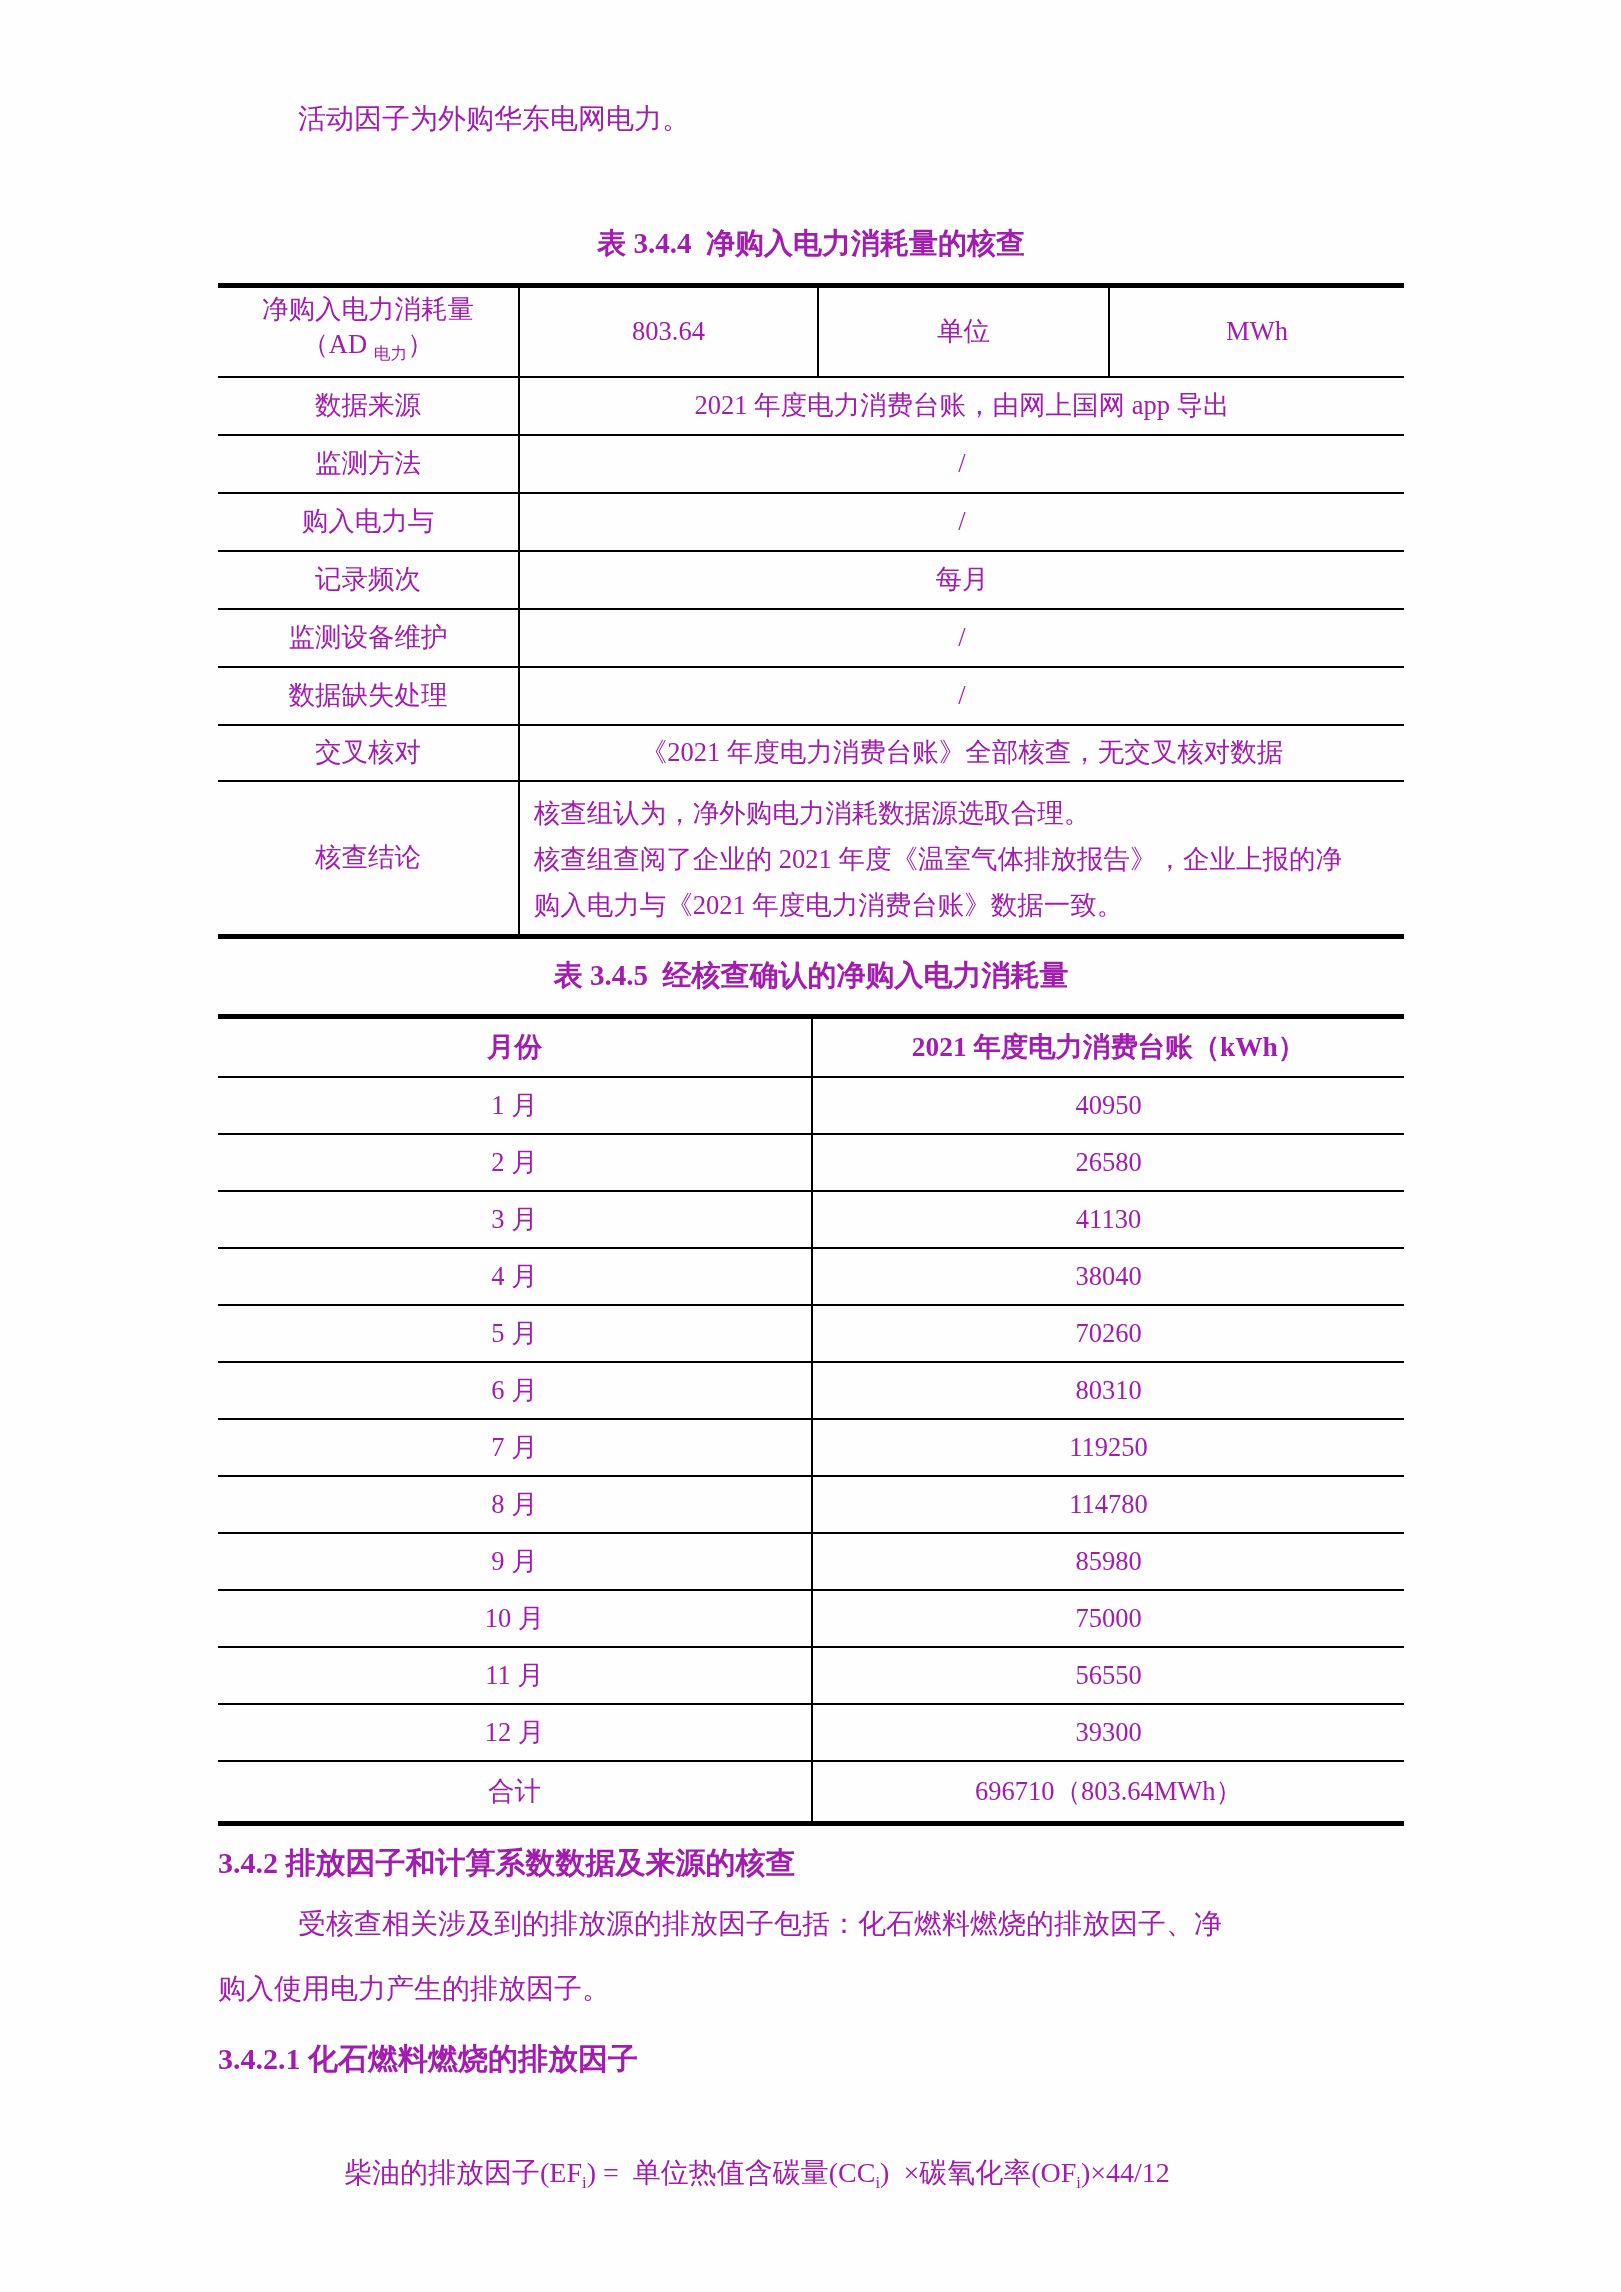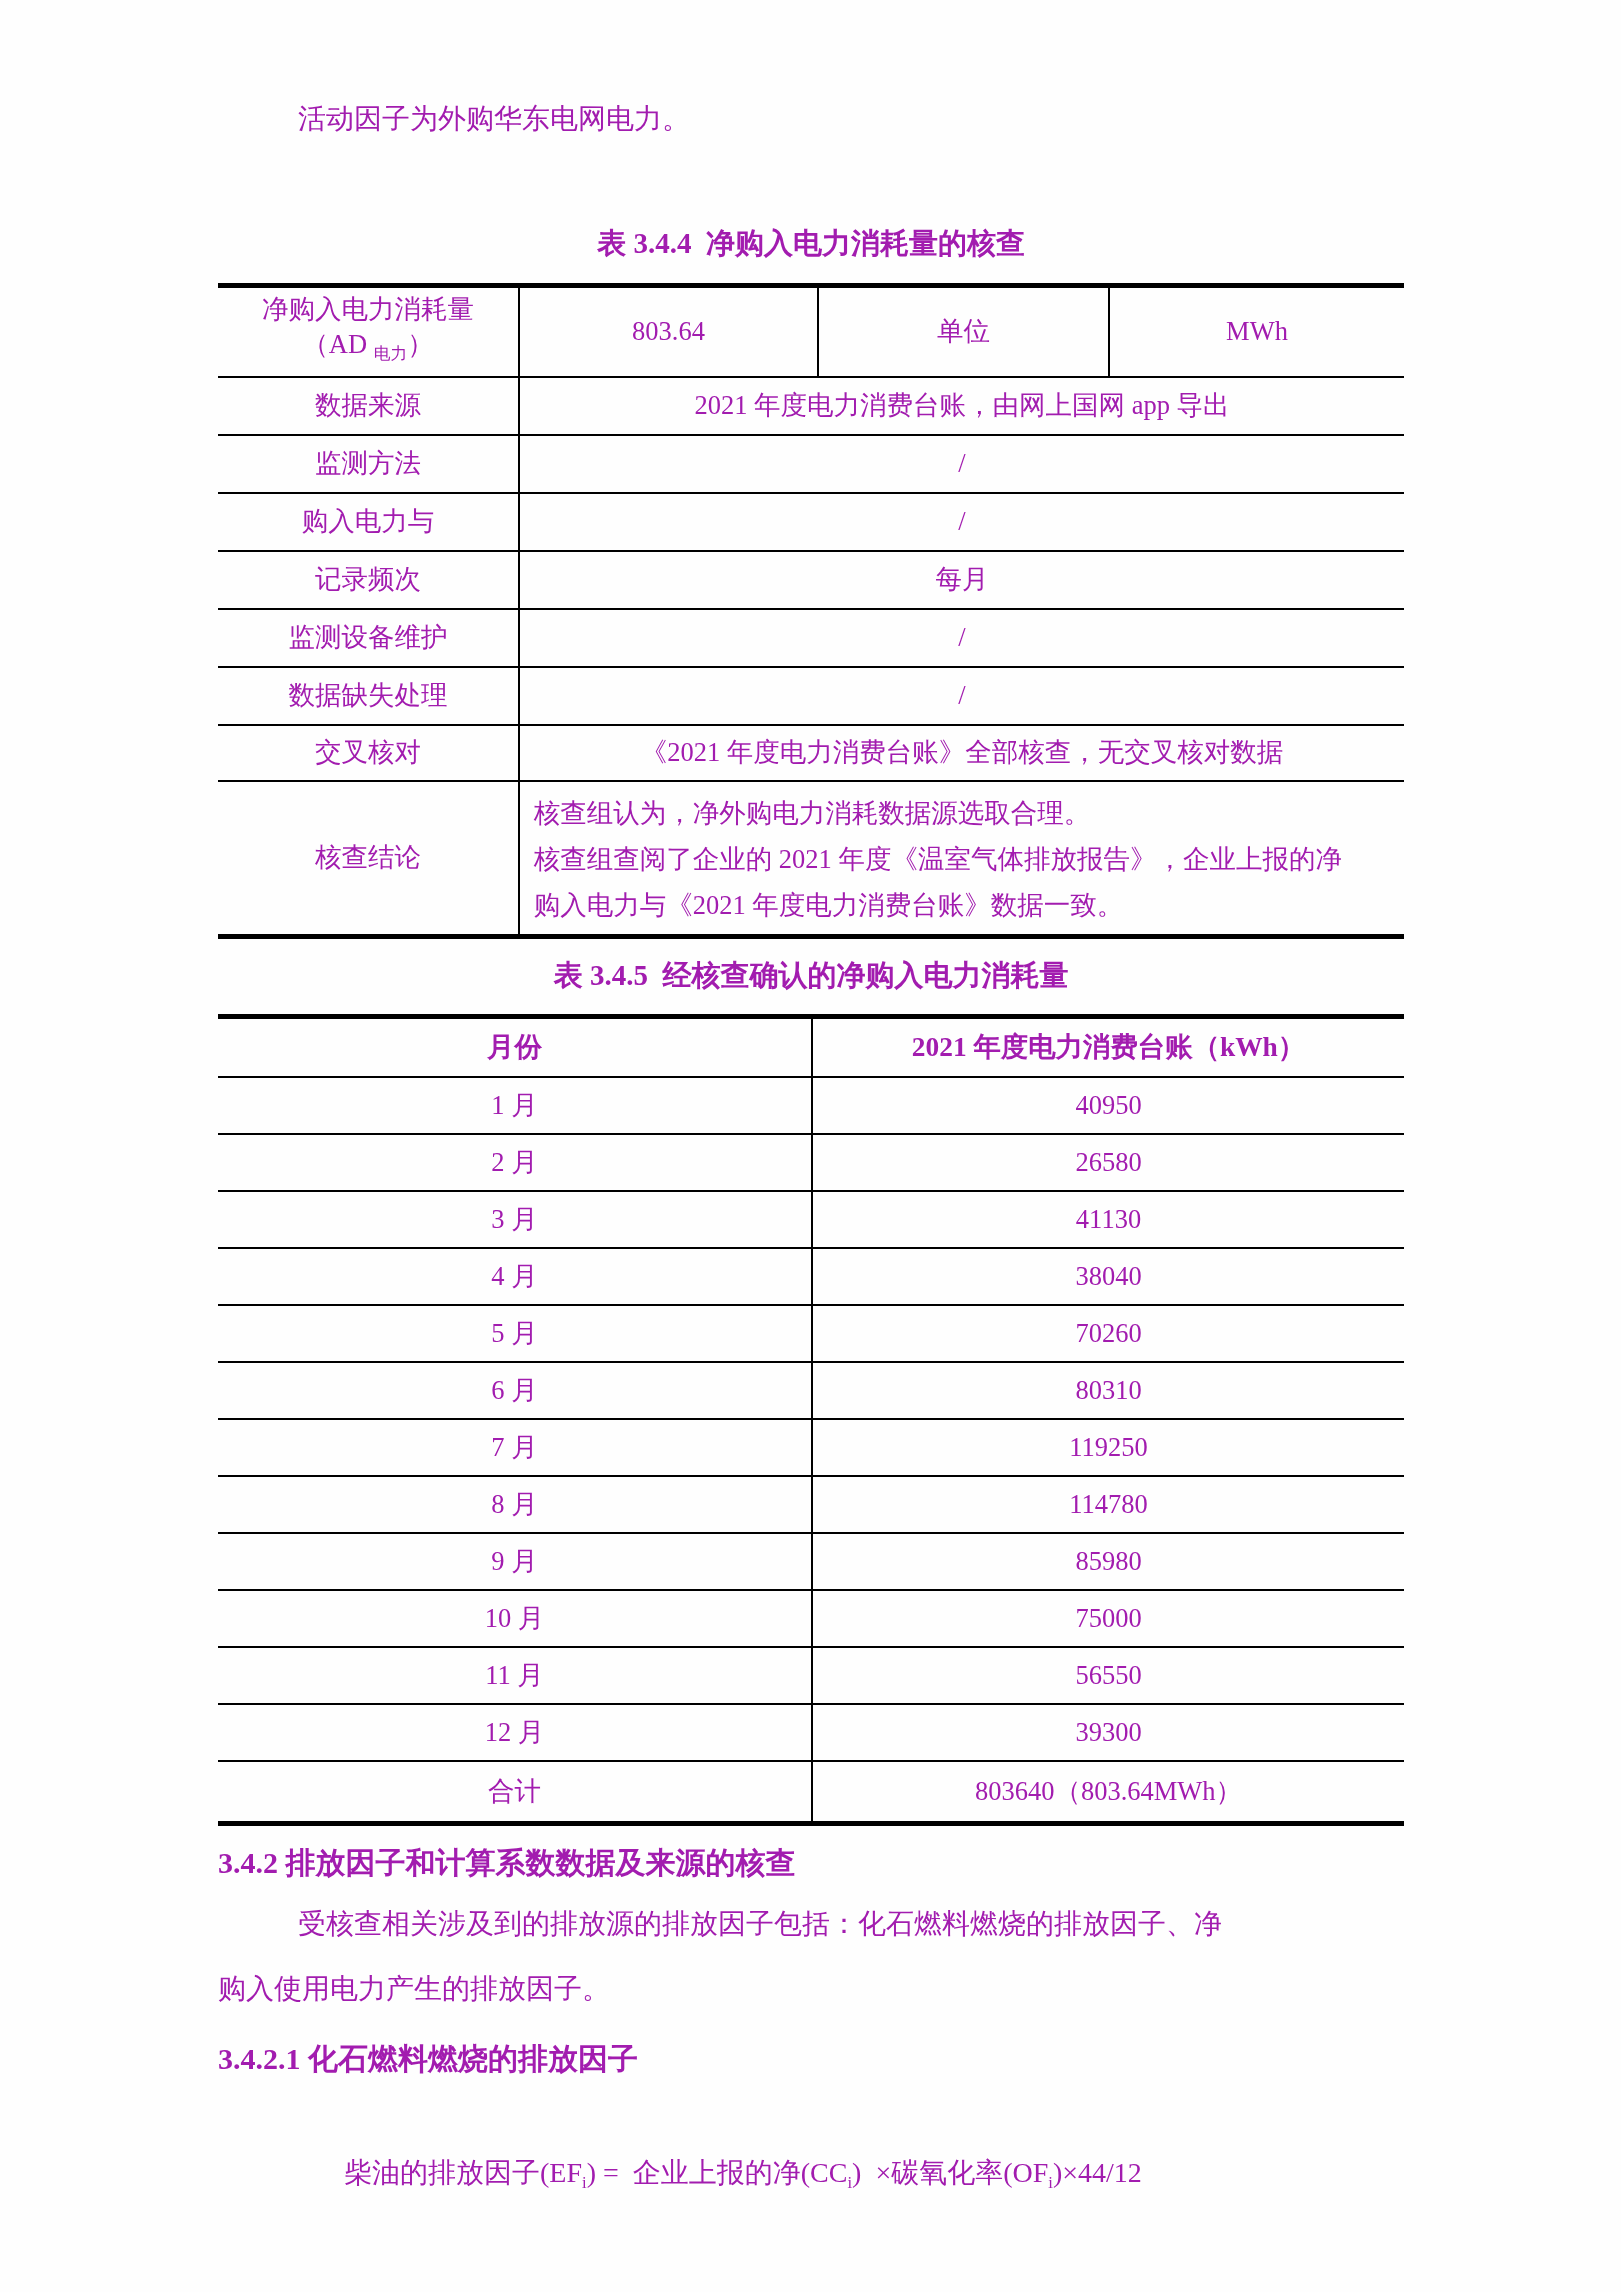--- a/index.html
+++ b/index.html
@@ -213,32 +213,32 @@
       <tr class="r-month">
         <td class="sep-r">11 月</td>
         <td>56550</td>
       </tr>
       <tr class="r-month">
         <td class="sep-r">12 月</td>
         <td>39300</td>
       </tr>
       <tr class="r-total">
         <td class="sep-r">合计</td>
-        <td>803640（803.64MWh）</td>
+        <td>696710（803.64MWh）</td>
       </tr>
     </tbody>
       </table>
 
     <div class="sec-heading h342">3.4.2 排放因子和计算系数数据及来源的核查</div>
     <div class="body-line body-first">受核查相关涉及到的排放源的排放因子包括：化石燃料燃烧的排放因子、净</div>
     <div class="body-line">购入使用电力产生的排放因子。</div>
 
     <div class="sec-heading h3421">3.4.2.1 化石燃料燃烧的排放因子</div>
 
     <div class="formula">
-      <span>柴油的排放因子(EF</span><span class="sub">i</span><span>) =  企业上报的净(CC</span><span class="sub">i</span><span>)  ×碳氧化率(OF</span><span class="sub">i</span><span>)×44/12</span>
+      <span>柴油的排放因子(EF</span><span class="sub">i</span><span>) =  单位热值含碳量(CC</span><span class="sub">i</span><span>)  ×碳氧化率(OF</span><span class="sub">i</span><span>)×44/12</span>
     </div>
 
     <div class="page-number">17</div>
 
   </div>
 </div>
 
 
 </body></html>

